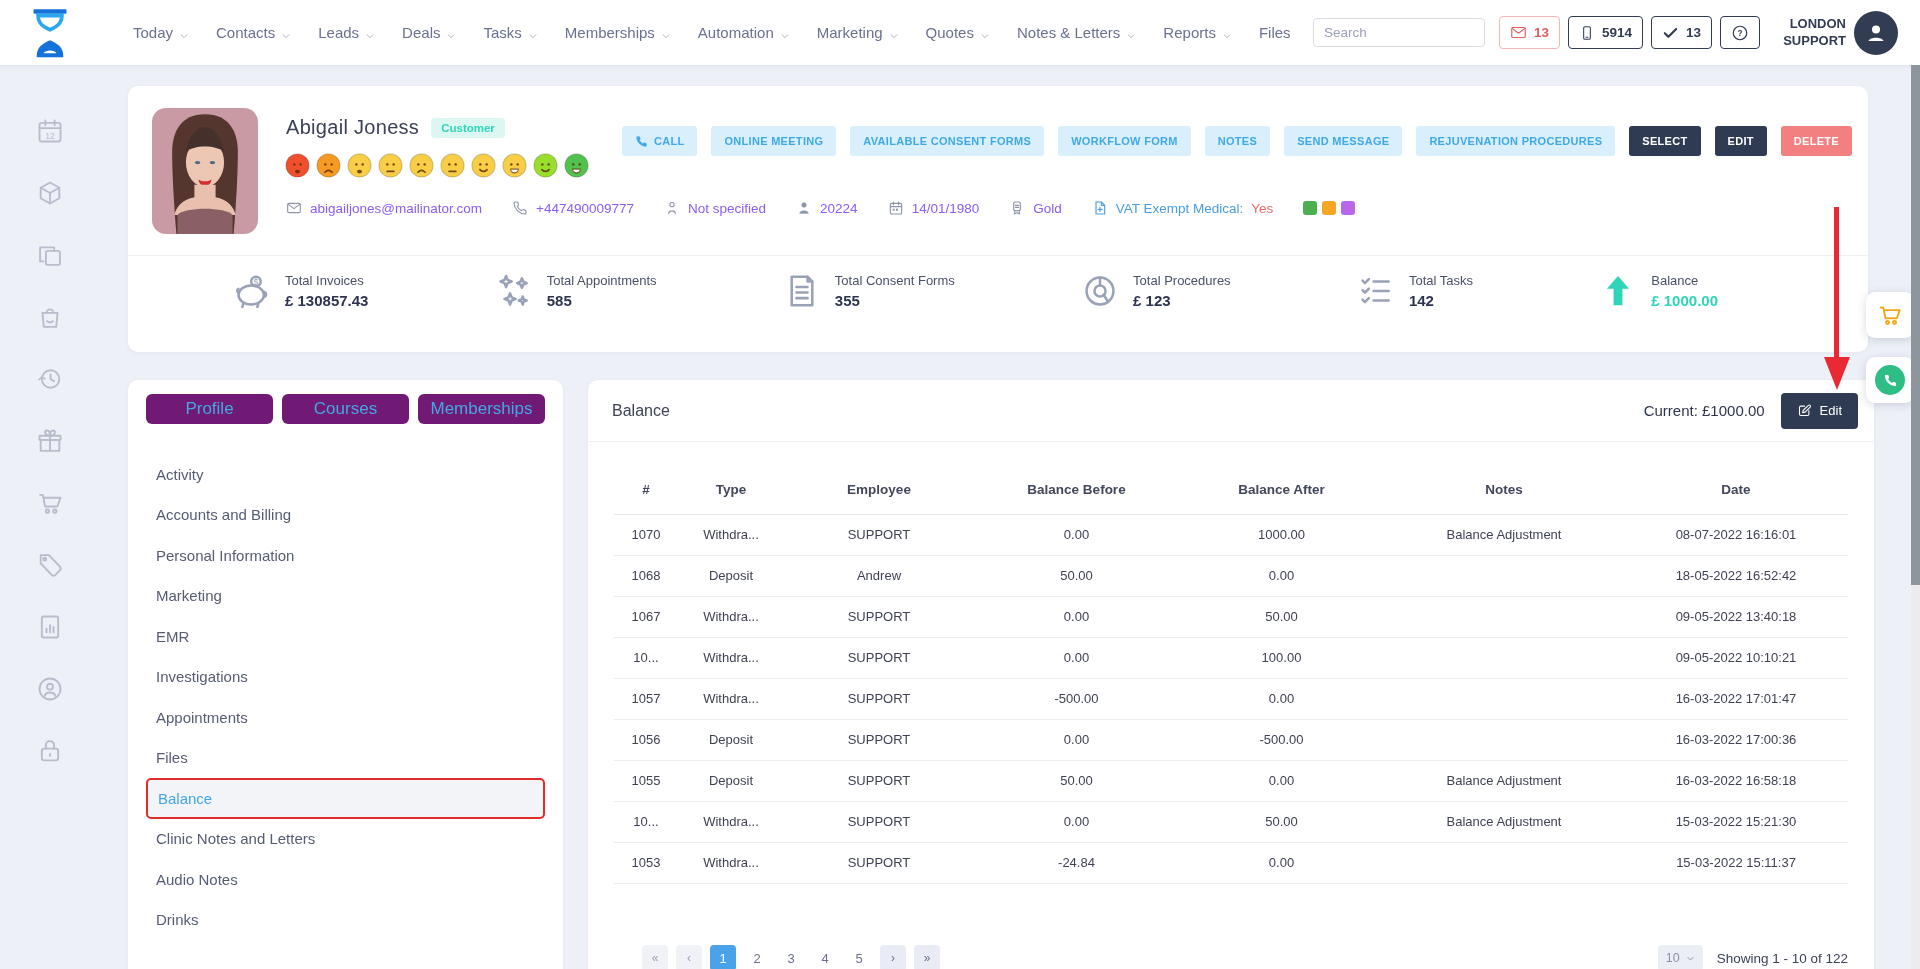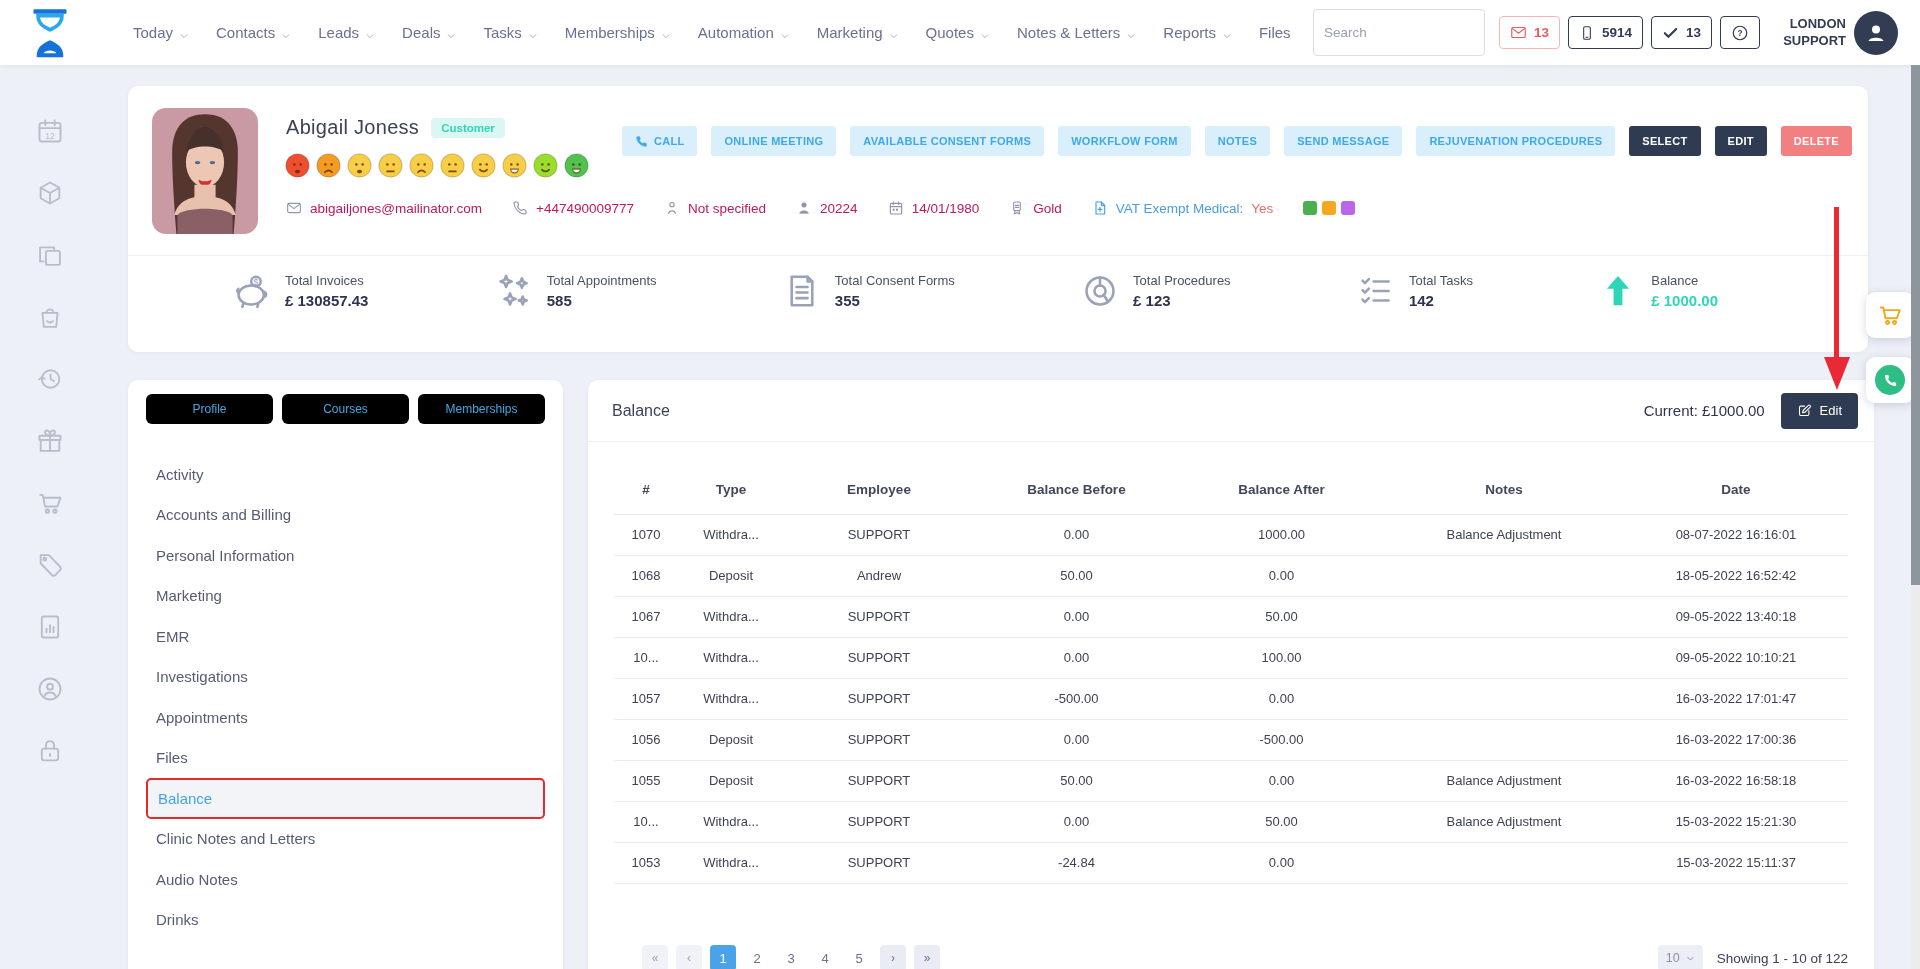--- a/index.html
+++ b/index.html
@@ -8,21 +8,21 @@
   svg { display:block; }
 
   
   .topbar { position:absolute; top:0; left:0; right:0; height:65px; background:#fff; z-index:6;
             box-shadow:0 1px 4px rgba(40,50,80,.08); display:flex; align-items:center; }
   .logo { width:100px; display:flex; justify-content:center; }
   .nav { display:flex; align-items:center; gap:27px; margin-left:33px; }
   .nav-item { display:flex; align-items:flex-end; gap:6px; font-size:15px; color:#6b7190; cursor:pointer; white-space:nowrap; }
   .nav-item svg { width:10px; height:10px; stroke:#8a90a5; }
   .top-right { margin-left:auto; display:flex; align-items:center; gap:8px; padding-right:22px; }
-  .search-box { width:172px; height:47px; border:1px solid #d9dde8; border-radius:4px; display:flex; align-items:center; background:#fff; margin-right:6px; }
+  .search-box { width:172px; height:29px; border:1px solid #d9dde8; border-radius:4px; display:flex; align-items:center; background:#fff; margin-right:6px; }
   .search-box input { flex:1; border:none; outline:none; font-size:13.5px; padding:0 10px; color:#3f4254; font-family:inherit; background:transparent; }
   .search-box input::placeholder { color:#9aa0b5; }
   .search-box .sicon { width:34px; display:flex; justify-content:center; border-left:1px solid transparent; }
   .badge-btn { height:33px; min-width:36px; padding:0 10px; border-radius:4px; display:flex; align-items:center; gap:7px;
                font-size:13.5px; font-weight:bold; cursor:pointer; background:#fff; }
   .badge-dark { border:1.5px solid #323c52; color:#323c52; }
   .badge-red  { border:1.5px solid #f3b7b7; color:#e25c62; }
   .user-name { font-size:13px; font-weight:bold; color:#323c52; width:72px; text-align:right; line-height:1.3; margin-left:6px; }
   .avatar-circle { width:44px; height:44px; border-radius:50%; background:#323c52; display:flex; align-items:center; justify-content:center; cursor:pointer; }
 
@@ -35,21 +35,21 @@
   
   .profile-card { position:absolute; left:128px; top:86px; width:1740px; height:266px; background:#fff; border-radius:10px;
                   box-shadow:0 1px 4px rgba(40,50,80,.05); }
   .photo { position:absolute; left:24px; top:22px; width:106px; height:126px; border-radius:14px; overflow:hidden; }
   .name-row { position:absolute; left:158px; top:30px; display:flex; align-items:center; gap:12px; }
   .cust-name { font-size:20px; color:#3c4257; letter-spacing:.3px; }
   .cust-badge { background:#dcf7f2; color:#2fd5b9; font-size:11.5px; font-weight:bold; padding:4px 10px; border-radius:4px; }
   .faces-row { position:absolute; left:156px; top:66px; display:flex; gap:4px; }
   .faces-row svg { cursor:pointer; }
   .contact-row { position:absolute; left:158px; top:114px; display:flex; align-items:center; gap:30px; }
-  .c-item { display:flex; align-items:center; gap:8px; font-size:13.5px; color:#be185d; }
+  .c-item { display:flex; align-items:center; gap:8px; font-size:13.5px; color:#8b5cf6; }
   .c-item svg { width:16px; height:16px; stroke:#8f96aa; }
   .c-item.vat { color:#4a9de0; }
   .c-item.vat svg { stroke:#4a9de0; }
   .vat-yes { color:#ee6a6a; }
   .tag-squares { display:flex; gap:5px; }
   .tag-sq { width:14px; height:14px; border-radius:3px; cursor:pointer; }
   .actions-row { position:absolute; right:16px; top:40px; display:flex; gap:14px; }
   .btn { height:30px; padding:0 13px; border:none; border-radius:3px; font-size:11px; font-weight:bold; letter-spacing:.3px;
          cursor:pointer; display:flex; align-items:center; gap:6px; font-family:inherit; white-space:nowrap; }
   .btn-light { background:#d9effc; color:#3fa9e6; }
@@ -61,21 +61,21 @@
   .stat { display:flex; align-items:center; gap:14px; }
   .stat-icon { width:38px; height:38px; color:#9aa2b8; }
   .stat-icon svg { width:38px; height:38px; }
   .stat-label { font-size:13px; color:#4a5068; margin-bottom:4px; }
   .stat-value { font-size:15px; font-weight:bold; color:#2e3450; }
 
   
   .left-panel { position:absolute; left:128px; top:380px; width:435px; height:640px; background:#fff; border-radius:10px;
                 padding:14px 18px; box-shadow:0 1px 4px rgba(40,50,80,.05); }
   .tabs-row { display:flex; gap:9px; }
-  .tab-pill { flex:1; height:30px; background:#000000; color:#42a7e3; font-size:12px; border-radius:6px;
+  .tab-pill { flex:1; height:30px; background:#701a75; color:#42a7e3; font-size:17px; border-radius:6px;
               display:flex; align-items:center; justify-content:center; cursor:pointer; }
   .menu-list { margin-top:30px; }
   .menu-item { height:40.5px; display:flex; align-items:center; font-size:15px; color:#565c74; padding:0 10px; cursor:pointer; }
   .menu-item.active { background:#f2f4f8; border:2.5px solid #e22b2b; border-radius:5px; color:#46a4e6; }
 
   
   .right-panel { position:absolute; left:588px; top:380px; width:1286px; height:640px; background:#fff; border-radius:10px;
                  box-shadow:0 1px 4px rgba(40,50,80,.05); }
   .panel-head { height:62px; display:flex; align-items:center; padding:0 16px 0 24px; border-bottom:1px solid #eef0f4; }
   .panel-title { font-size:16px; color:#3c4257; }

